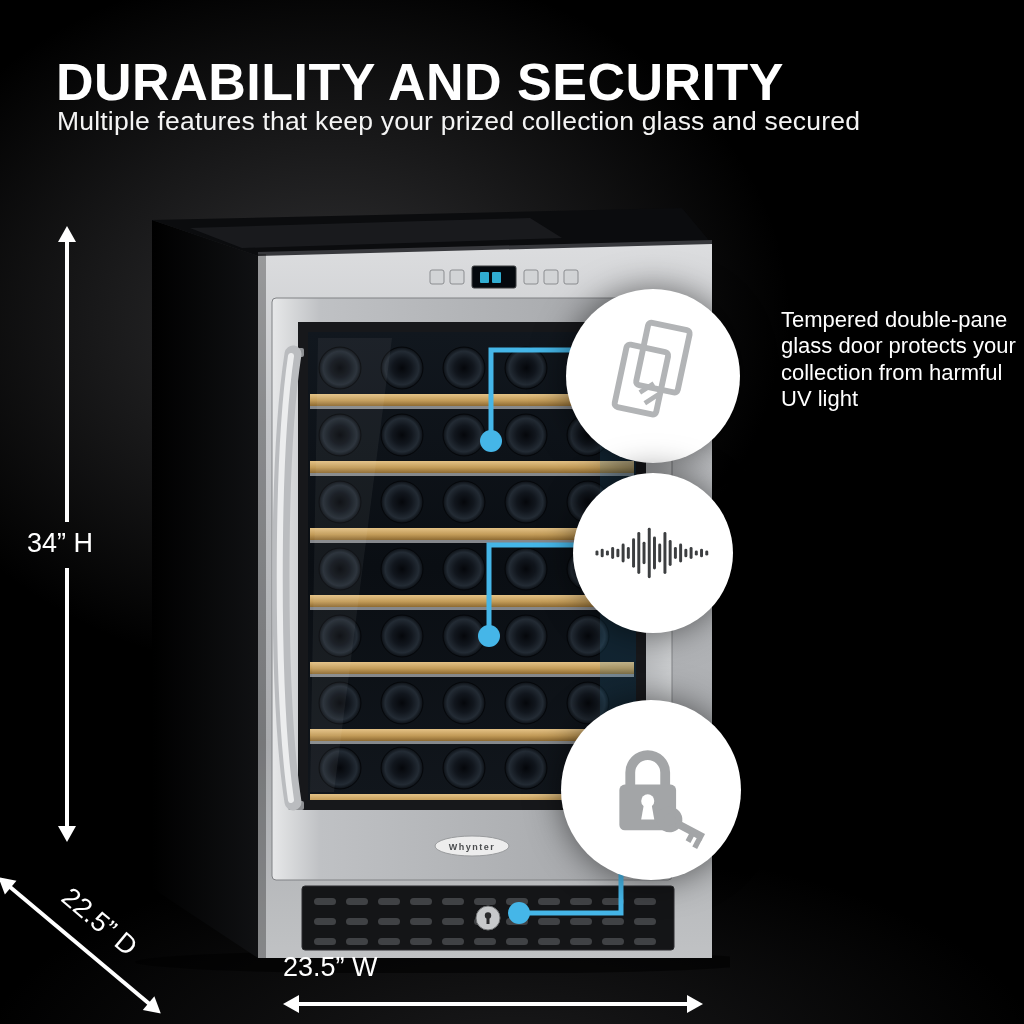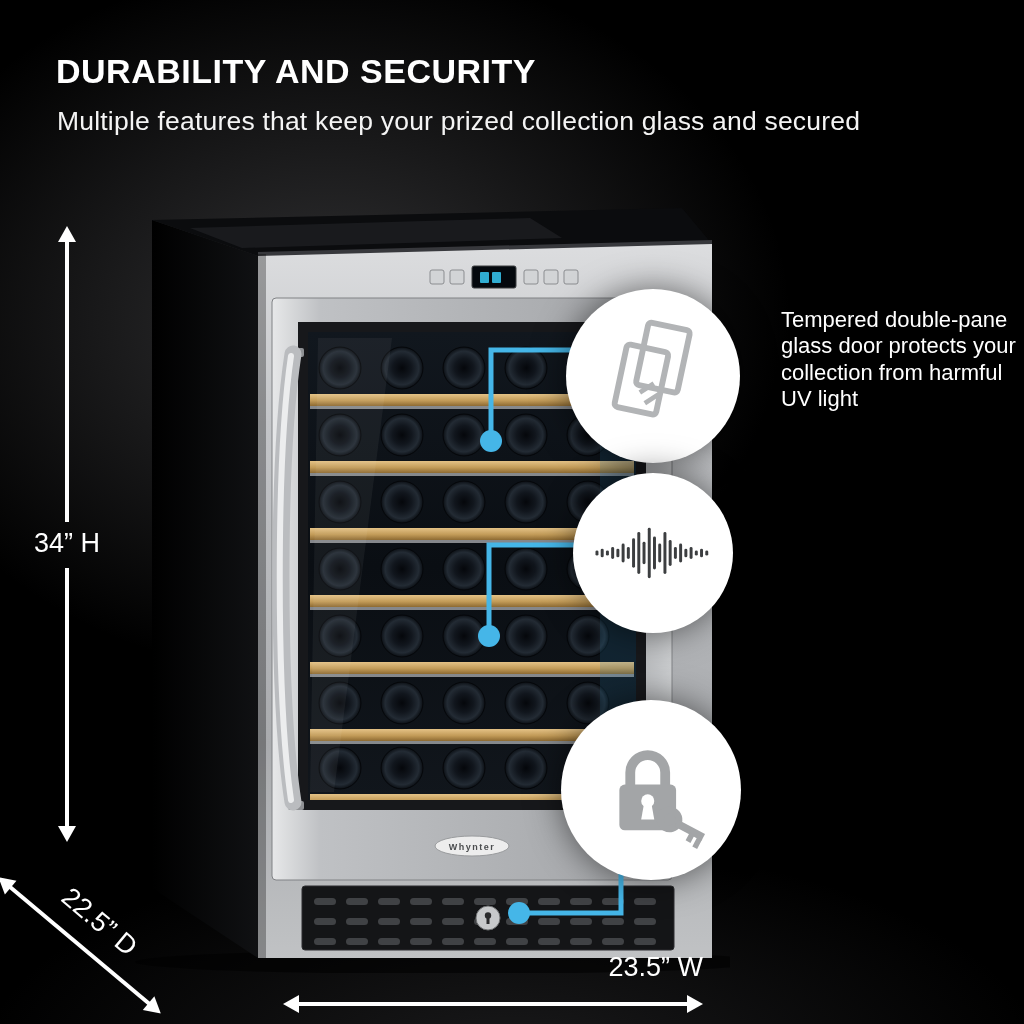--- a/index.html
+++ b/index.html
@@ -4,35 +4,35 @@
 <style>
   html,body{margin:0;padding:0;background:#000;}
   .stage{
     position:relative;width:1024px;height:1024px;overflow:hidden;
     font-family:"Liberation Sans",sans-serif;
     background:
       radial-gradient(ellipse 640px 500px at 330px 320px, rgba(125,125,130,.40), rgba(0,0,0,0) 72%),
       radial-gradient(ellipse 760px 320px at 50% 104%, rgba(95,95,100,.28), rgba(0,0,0,0) 70%),
       #000;
   }
-  .title{position:absolute;left:56px;top:52px;font-size:34px;font-weight:800;letter-spacing:.5px;color:#fff;}
+  .title{position:absolute;left:56px;top:52px;font-size:52px;font-weight:800;letter-spacing:.5px;color:#fff;}
   .subtitle{position:absolute;left:57px;top:106px;font-size:26.5px;font-weight:400;letter-spacing:.2px;color:#f4f4f4;}
   .fridge{position:absolute;left:130px;top:198px;width:600px;height:775px;}
   .connectors{position:absolute;left:0;top:0;width:1024px;height:1024px;pointer-events:none;}
   .badge{position:absolute;background:#fff;border-radius:50%;display:flex;align-items:center;justify-content:center;box-shadow:0 0 34px rgba(0,0,0,.55);}
   #badge1{left:566px;top:289px;width:174px;height:174px;}
   #badge2{left:573px;top:473px;width:160px;height:160px;}
   #badge3{left:561px;top:700px;width:180px;height:180px;}
   .feature-text{position:absolute;color:#fff;font-size:22px;line-height:1.2;font-weight:400;}
   #ft1{left:781px;top:307px;width:246px;}
   #ft2{left:776px;top:532px;width:218px;}
   #ft3{left:776px;top:754px;width:216px;}
   .dim-label{position:absolute;color:#fff;font-size:27px;font-weight:500;white-space:nowrap;}
-  #h-label{left:10px;top:528px;width:114px;text-align:center;}
-  #w-label{left:283px;top:952px;width:420px;text-align:right;}
+  #h-label{left:3px;top:528px;width:114px;text-align:center;}
+  #w-label{left:283px;top:952px;width:420px;text-align:left;}
   .dim-arrow{position:absolute;}
   #h-arrow{left:50px;top:226px;}
   #w-arrow{left:283px;top:988px;}
   #d-dim{position:absolute;left:28px;top:842px;width:212px;transform:rotate(40deg);transform-origin:0 0;}
   #d-dim .dim-label{position:static;display:block;text-align:center;margin-bottom:2px;}
 </style>
 </head>
 <body>
 
 <div class="stage">

